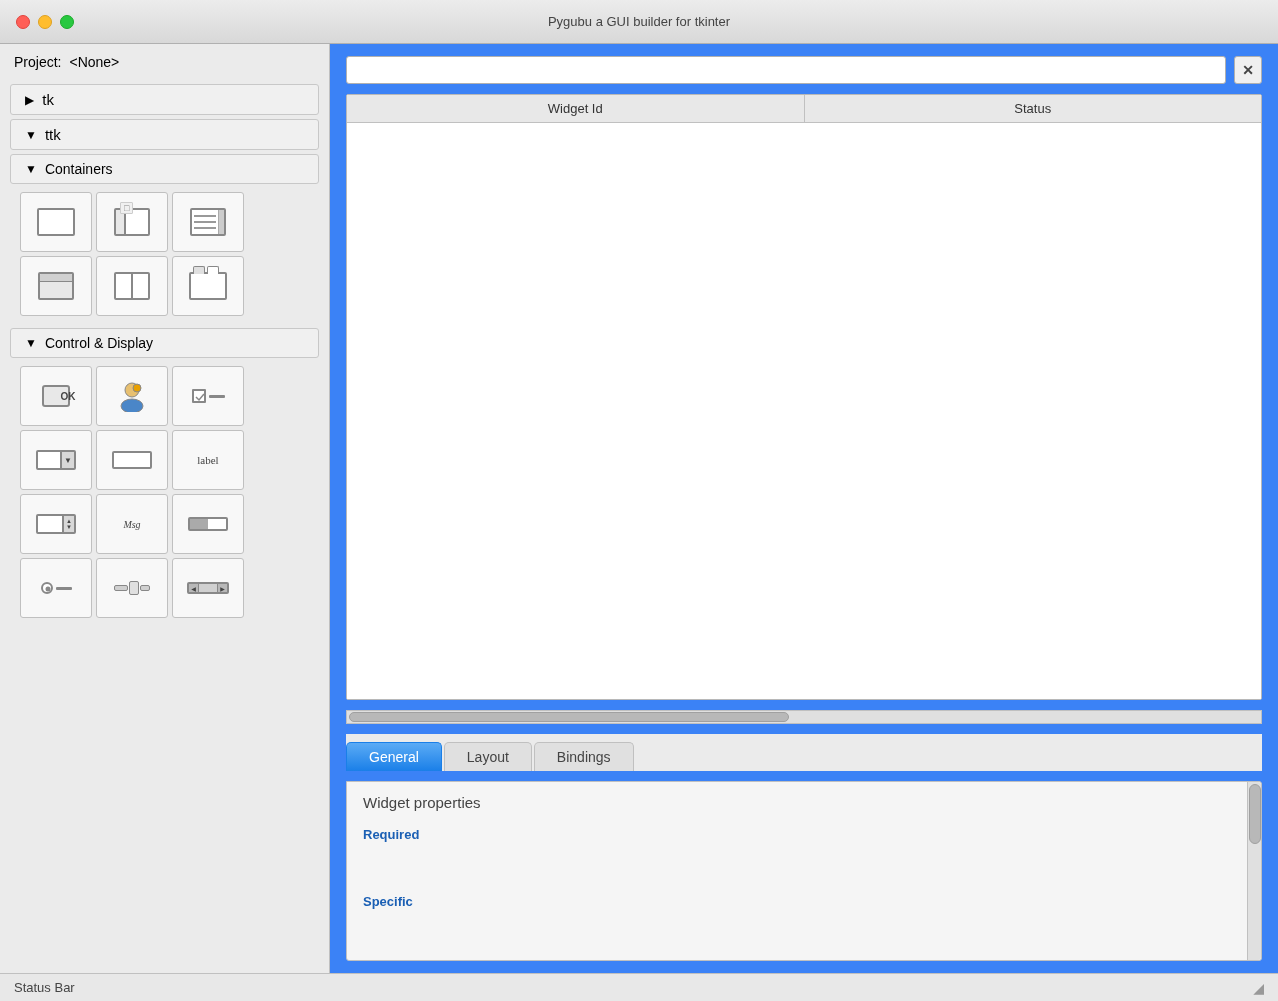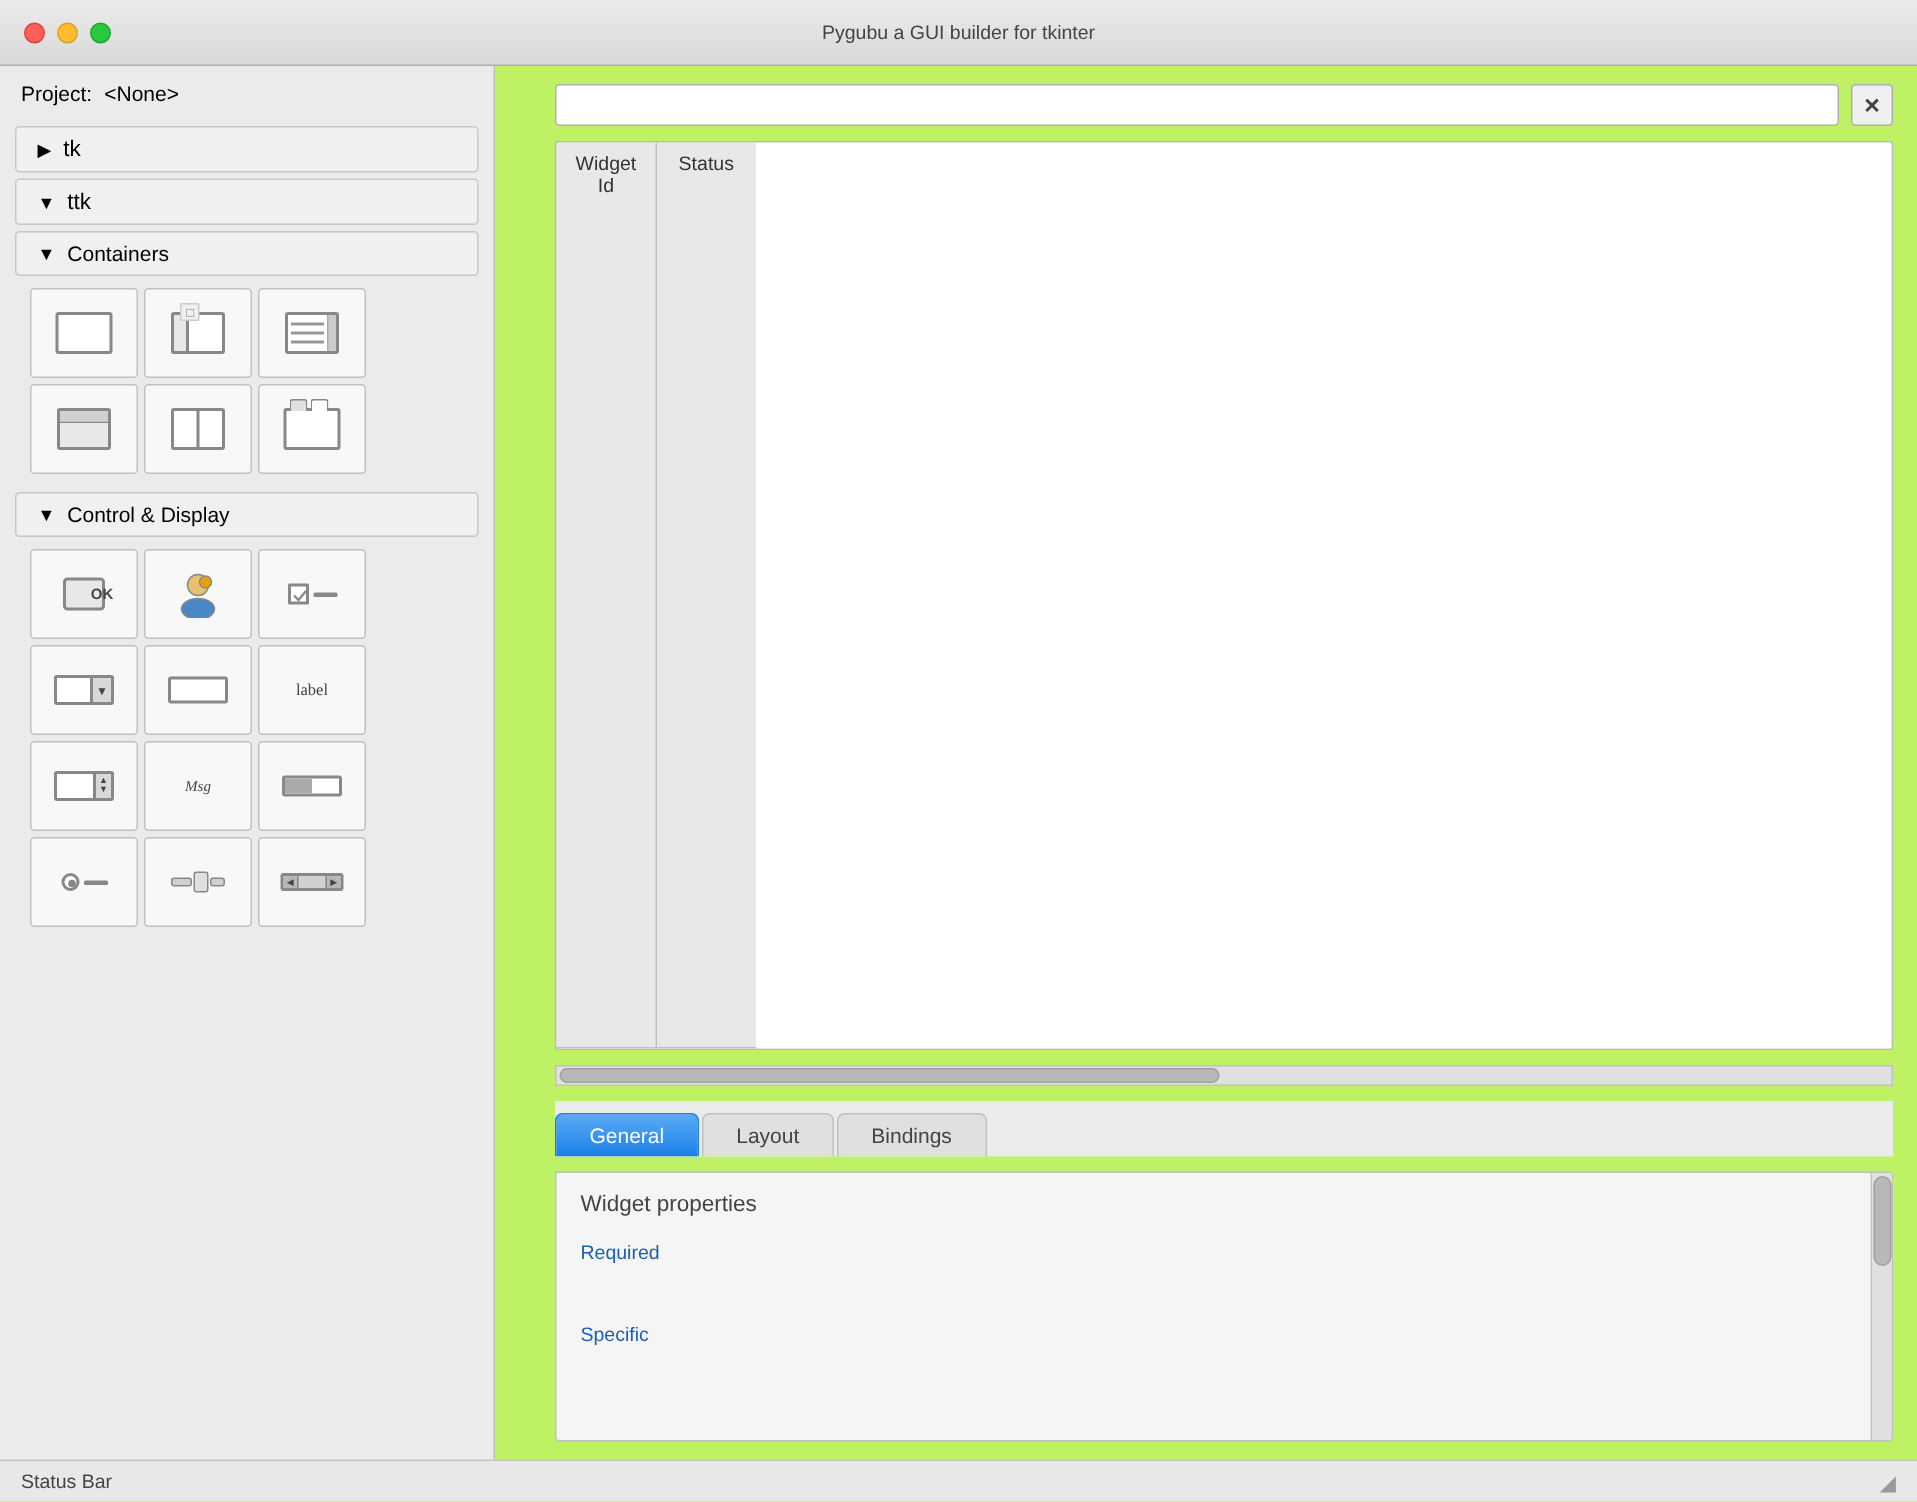--- a/index.html
+++ b/index.html
@@ -33,22 +33,21 @@
     .btn-max   { width: 14px; height: 14px; border-radius: 50%; background: #28c840; border: 1px solid #1aab29; }
     .titlebar-title {
       font-size: 13px;
       color: #444;
       font-weight: 500;
     }
     
     .main-container {
       display: flex;
       height: calc(1001px - 44px - 28px);
-      background: #bef264;
-      gap: 24px;
+      background: #3b82f6;
     }
     
     .left-panel {
       width: 330px;
       min-width: 330px;
       background: #ebebeb;
       display: flex;
       flex-direction: column;
       padding: 10px 0 0 0;
       border-right: 1px solid #c0c0c0;
@@ -352,21 +351,21 @@
     }
 
     
     .widget-table {
       border: 1px solid #b8b8b8;
       background: #fff;
       border-radius: 2px;
       overflow: hidden;
       flex: 1;
       display: flex;
-      flex-direction: row;
+      flex-direction: column;
     }
     .table-header {
       display: flex;
       background: #e8e8e8;
       border-bottom: 1px solid #c0c0c0;
     }
     .table-header-cell {
       flex: 1;
       padding: 6px 10px;
       font-size: 13px;
@@ -421,23 +420,24 @@
       border-color: #1a7fe8;
     }
     .properties-title {
       font-size: 15px;
       color: #444;
       margin-bottom: 12px;
       text-align: left;
     }
     .property-section {
       font-size: 13px;
-      font-weight: normal;
+      font-weight: bold;
       color: #1a5fb4;
       padding: 4px 0;
+      margin-top: 12px;
     }
 
     
     .properties-with-scroll {
       display: flex;
       border: 1px solid #c0c0c0;
       background: #f5f5f5;
       border-radius: 0 3px 3px 3px;
       min-height: 180px;
     }

